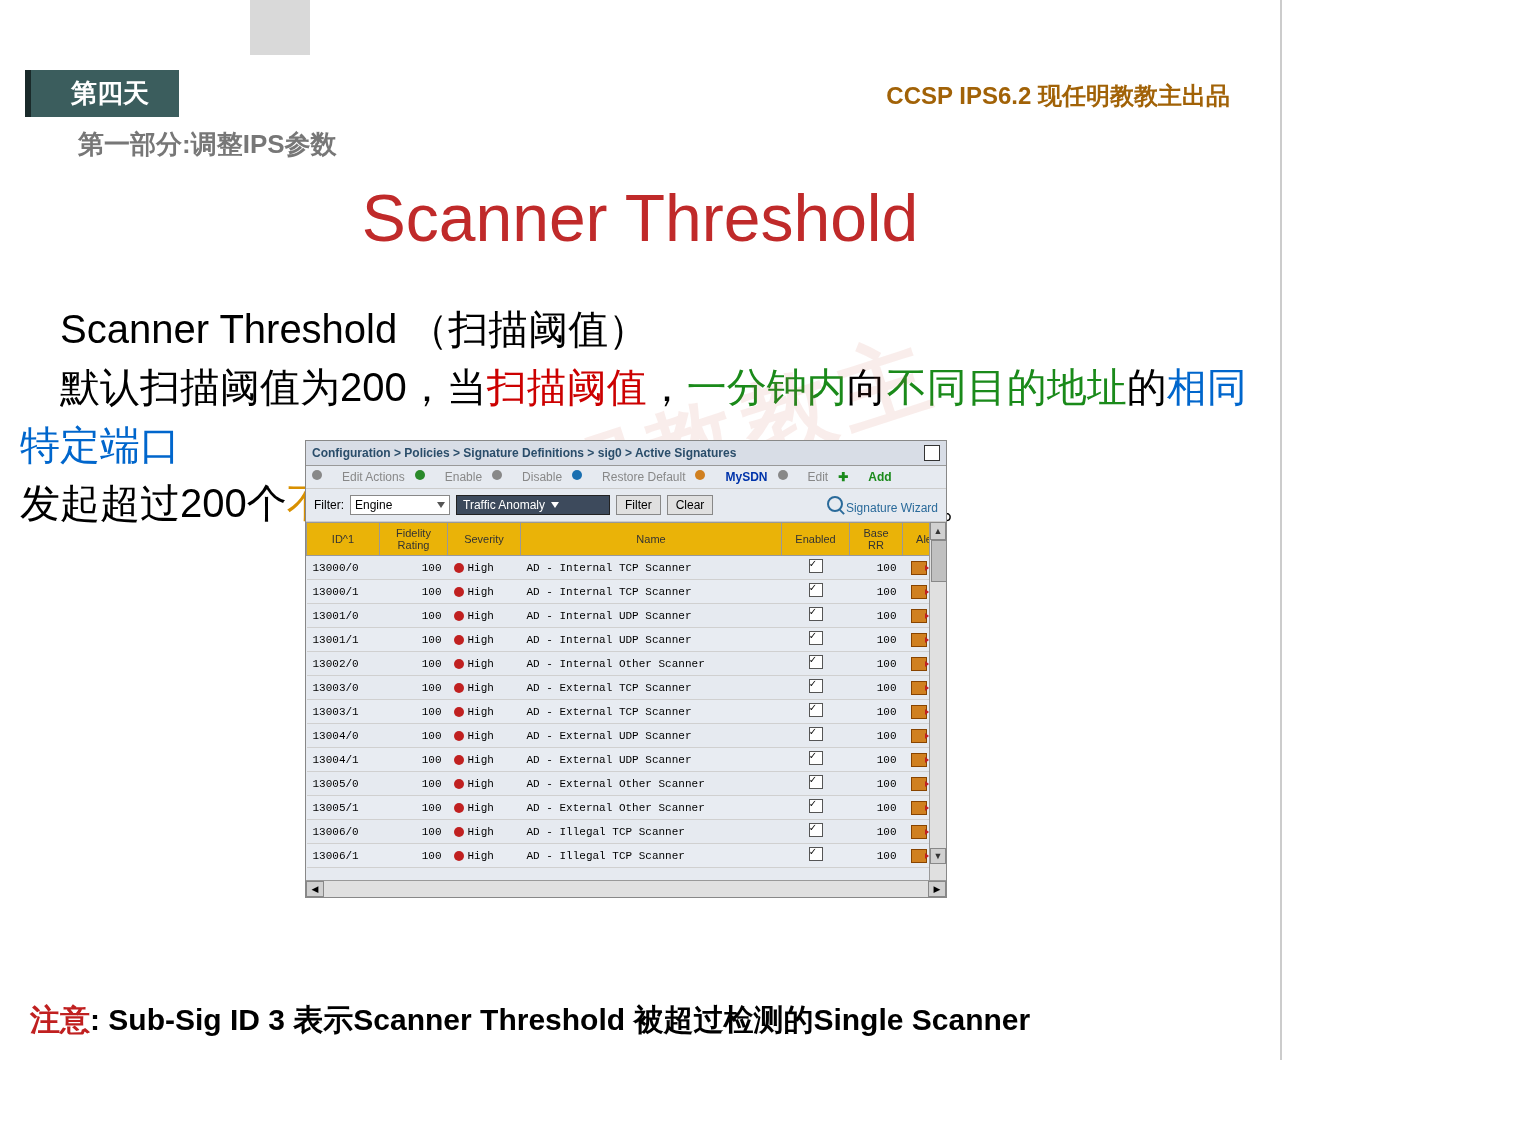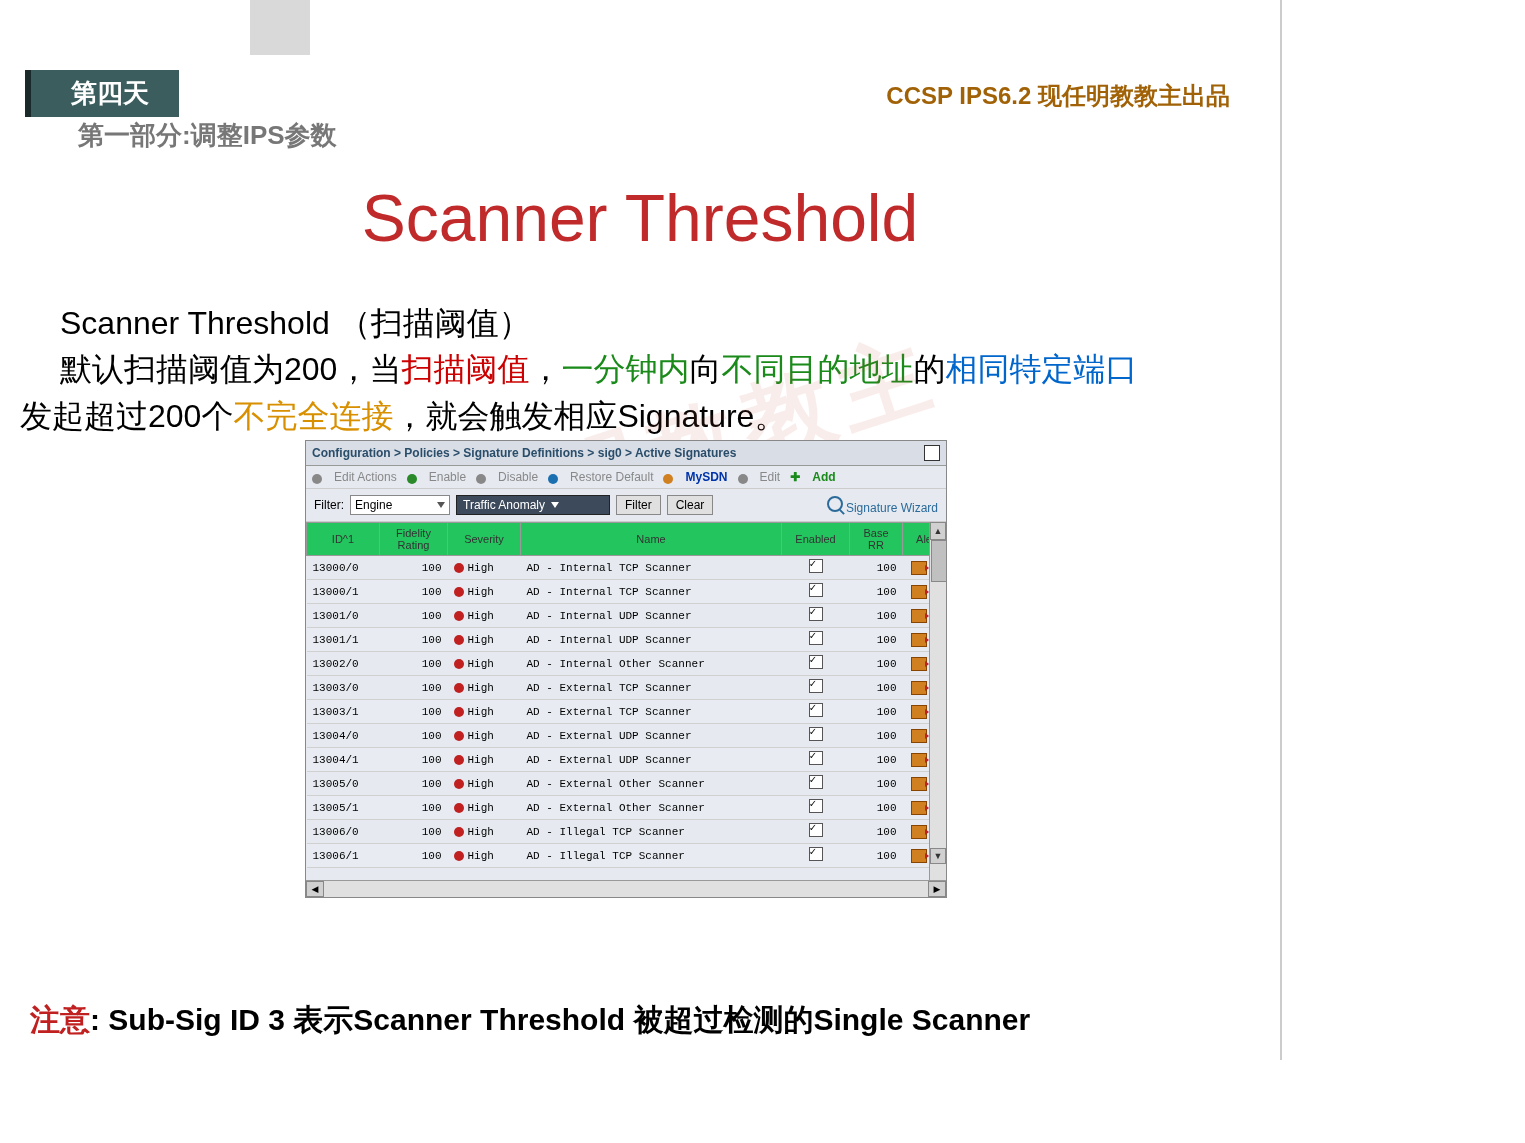--- a/index.html
+++ b/index.html
@@ -43,21 +43,21 @@
     left: 25px;
     background: #3b5d5d;
     color: #fff;
     padding: 6px 30px 6px 40px;
     font-size: 26px;
     font-weight: bold;
     border-left: 6px solid #1a2a2a;
   }
   .section-label {
     position: absolute;
-    top: 118px;
+    top: 127px;
     left: 78px;
     color: #777;
     font-size: 26px;
     font-weight: bold;
   }
   .main-title {
     position: absolute;
     top: 180px;
     left: 0;
     width: 1280px;
@@ -65,21 +65,21 @@
     font-size: 66px;
     color: #c02a2a;
     font-weight: 400;
     font-family: Arial, sans-serif;
   }
   .body-text {
     position: absolute;
     top: 300px;
     left: 20px;
     width: 1240px;
-    font-size: 32px;
+    font-size: 40px;
     line-height: 1.45;
     color: #000;
   }
   .hl-red { color:#c00; }
   .hl-green { color:#1a8a1a; }
   .hl-orange { color:#d89000; }
   .hl-blue { color:#0066cc; }
 
   .app-window {
     position: absolute;
@@ -106,21 +106,21 @@
     width: 14px; height: 14px; border:1px solid #333; background:#fff;
   }
   .toolbar {
     display: flex;
     align-items: center;
     gap: 10px;
     padding: 4px 6px;
     color: #888;
     border-bottom: 1px solid #ccc;
   }
-  .toolbar .item { display:flex; align-items:flex-end; gap:12px; }
+  .toolbar .item { display:flex; align-items:flex-start; gap:20px; }
   .dot { width:10px; height:10px; border-radius:50%; display:inline-block; }
   .dot-gray{ background:#888; }
   .dot-green{ background:#2a8a2a; }
   .dot-blue{ background:#1a6fb0; }
   .dot-orange{ background:#d08020; }
   .mysdn { color:#0033aa; font-weight:bold; }
   .add { color:#1a8a1a; font-weight:bold; }
   .plus { color:#1a8a1a; font-weight:bold; }
 
   .filter-row {
@@ -133,21 +133,21 @@
   }
   .combo-dark { background:#3d4a5c; color:#fff; border:1px solid #222; padding:2px 6px; display:flex; align-items:center; gap:6px;}
   .tri { width:0;height:0;border-left:4px solid transparent;border-right:4px solid transparent;border-top:6px solid #fff;}
   .tri-g { border-top-color:#555; }
   .btn { border:1px solid #888; background:#e0e0e0; padding:2px 8px; font-size:12px;}
   .wiz { color:#2a6a9a; }
   .mag { width:12px;height:12px;border:2px solid #2a6a9a;border-radius:50%;position:relative;display:inline-block;}
   .mag::after{content:"";position:absolute;width:6px;height:2px;background:#2a6a9a;bottom:-3px;right:-4px;transform:rotate(45deg);}
 
   .tbl { width:100%; border-collapse:collapse; }
-  .tbl th { background:#22c55e; border:1px solid #999; padding:4px 6px; font-size:11px; color:#333; font-weight:normal; position:relative;}
+  .tbl th { background:#eab308; border:1px solid #999; padding:4px 6px; font-size:11px; color:#333; font-weight:normal; position:relative;}
   .tbl td { border-bottom:1px solid #d0d0d0; padding:3px 6px; font-size:11px; font-family:"Courier New",monospace; }
   .tbl tr.alt td { background:#e8ecf2; }
   .sev-dot { width:10px;height:10px;border-radius:50%;background:#c02020;display:inline-block;margin-right:4px;vertical-align:middle;}
   .cb { width:12px;height:12px;border:1px solid #555;display:inline-block;position:relative;background:#fff;}
   .cb::after{content:"✓";position:absolute;top:-3px;left:0;font-size:11px;color:#000;}
   .rr-icon { display:inline-block;width:14px;height:12px;background:#d08020;border:1px solid #884400;vertical-align:middle;margin-left:2px;position:relative;}
   .rr-icon::after{content:"";position:absolute;right:-3px;top:3px;width:0;height:0;border-top:3px solid transparent;border-bottom:3px solid transparent;border-left:4px solid #c02020;}
   .scroll-area { height:358px; overflow:hidden; position:relative;}
   .vscroll { position:absolute; right:0; top:0; width:16px; height:100%; background:#e0e0e0; border-left:1px solid #999;}
   .vscroll .up,.vscroll .down{height:16px;background:#d0d0d0;border:1px solid #888;display:flex;align-items:center;justify-content:center;font-size:9px;color:#333;}

